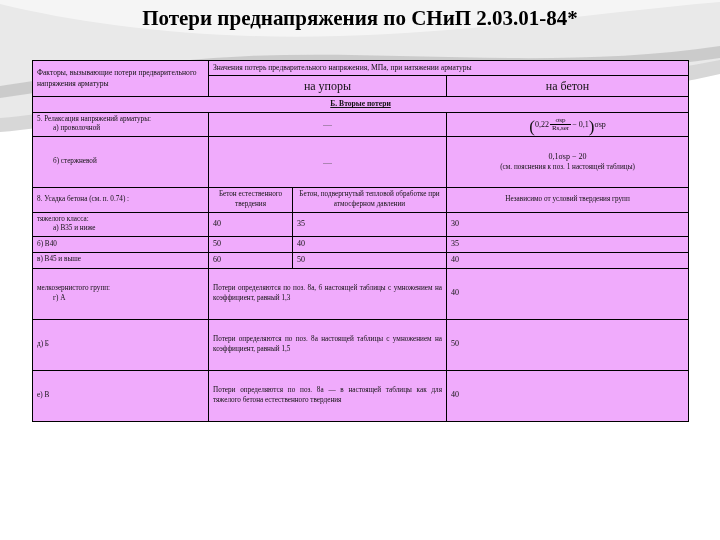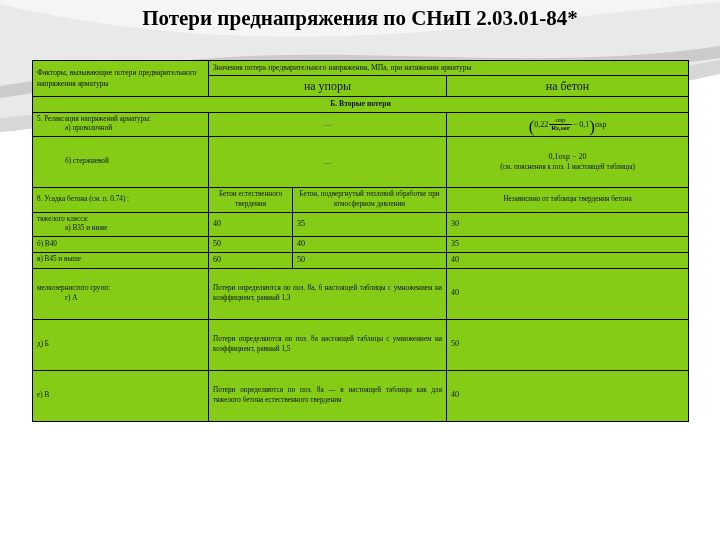--- a/index.html
+++ b/index.html
@@ -47,21 +47,21 @@
   }
 
   
   #loss-table {
     position: absolute;
     left: 32px;
     top: 60px;
     width: 656px;
     border-collapse: collapse;
     table-layout: fixed;
-    background: #84cc16;
+    background: #f0abfc;
     font-size: 7.2px;
     color: #111;
     z-index: 4;
   }
   #loss-table td {
     border: 1px solid #000;
     padding: 2px 4px;
     vertical-align: middle;
     line-height: 1.35;
   }
@@ -85,27 +85,28 @@
   .hdr-sub {
     text-align: center;
     font-size: 12px;
     padding: 5px 4px;
   }
   .band {
     text-align: center;
     font-weight: bold;
     font-size: 7.6px;
     padding: 3px 4px;
+    text-decoration: underline;
   }
   .num     { text-align: left; font-size: 8px; }
   .dash    { text-align: center; font-size: 9px; color: #555; }
   .just    { text-align: left; font-size: 7.2px; line-height: 1.45; }
   .justify { text-align: justify; text-justify: inter-word; }
   .tall    { height: 46px; }
-  .indent1 { padding-left: 16px; margin-left: 12px; }
+  .indent1 { padding-left: 16px; }
   .small-ctr { text-align: center; font-size: 7.2px; line-height: 1.45; margin-top: 40px; }
 
   
   .formula {
     text-align: center;
     font-family: "Liberation Serif", "DejaVu Serif", serif;
     font-size: 8px;
     white-space: nowrap;
   }
   .paren {
@@ -115,21 +116,21 @@
   }
   .frac {
     display: inline-block;
     vertical-align: middle;
     text-align: center;
     font-size: 7px;
     line-height: 1.05;
     margin: 0 1px;
   }
   .frac .num-t { display: block; padding: 0 2px; }
-  .frac .den-t { display: block; border-top: 1px solid #000; padding: 0 2px; font-weight: bold; }
+  .frac .den-t { display: block; border-top: 1px solid #000; padding: 0 2px; }
 </style>
 </head>
 <body>
 
 <div id="slide">
 
   <svg class="banner-svg" viewBox="0 0 720 150" preserveAspectRatio="none">
     <path d="M0,0 L720,0 L720,74 C560,112 370,82 200,104 C120,114 52,128 0,132 Z" fill="#d7d7d7"></path>
     <path d="M0,0 L720,0 L720,60 C540,96 360,70 190,92 C110,102 48,114 0,118 Z" fill="#e9e9e9"></path>
     <path d="M0,86 C70,76 150,60 250,56 C400,50 560,70 720,46 L720,58
@@ -180,21 +181,21 @@
         <td class="small-ctr">
           <div class="formula">0,1σsp − 20</div>
           <div>(см. пояснения к поз. 1 настоящей таблицы)</div>
         </td>
       </tr>
 
       <tr>
         <td>8. Усадка бетона (см. п. 0.74) :</td>
         <td class="small-ctr">Бетон естественного твердения</td>
         <td class="small-ctr">Бетон, подвергнутый тепловой обработке при атмосферном давлении</td>
-        <td class="small-ctr">Независимо от таблицы твердения бетона</td>
+        <td class="small-ctr">Независимо от условий твердения групп</td>
       </tr>
 
       <tr>
         <td>
           <div>тяжелого класса:</div>
           <div class="indent1">а) В35 и ниже</div>
         </td>
         <td class="num">40</td>
         <td class="num">35</td>
         <td class="num">30</td>

